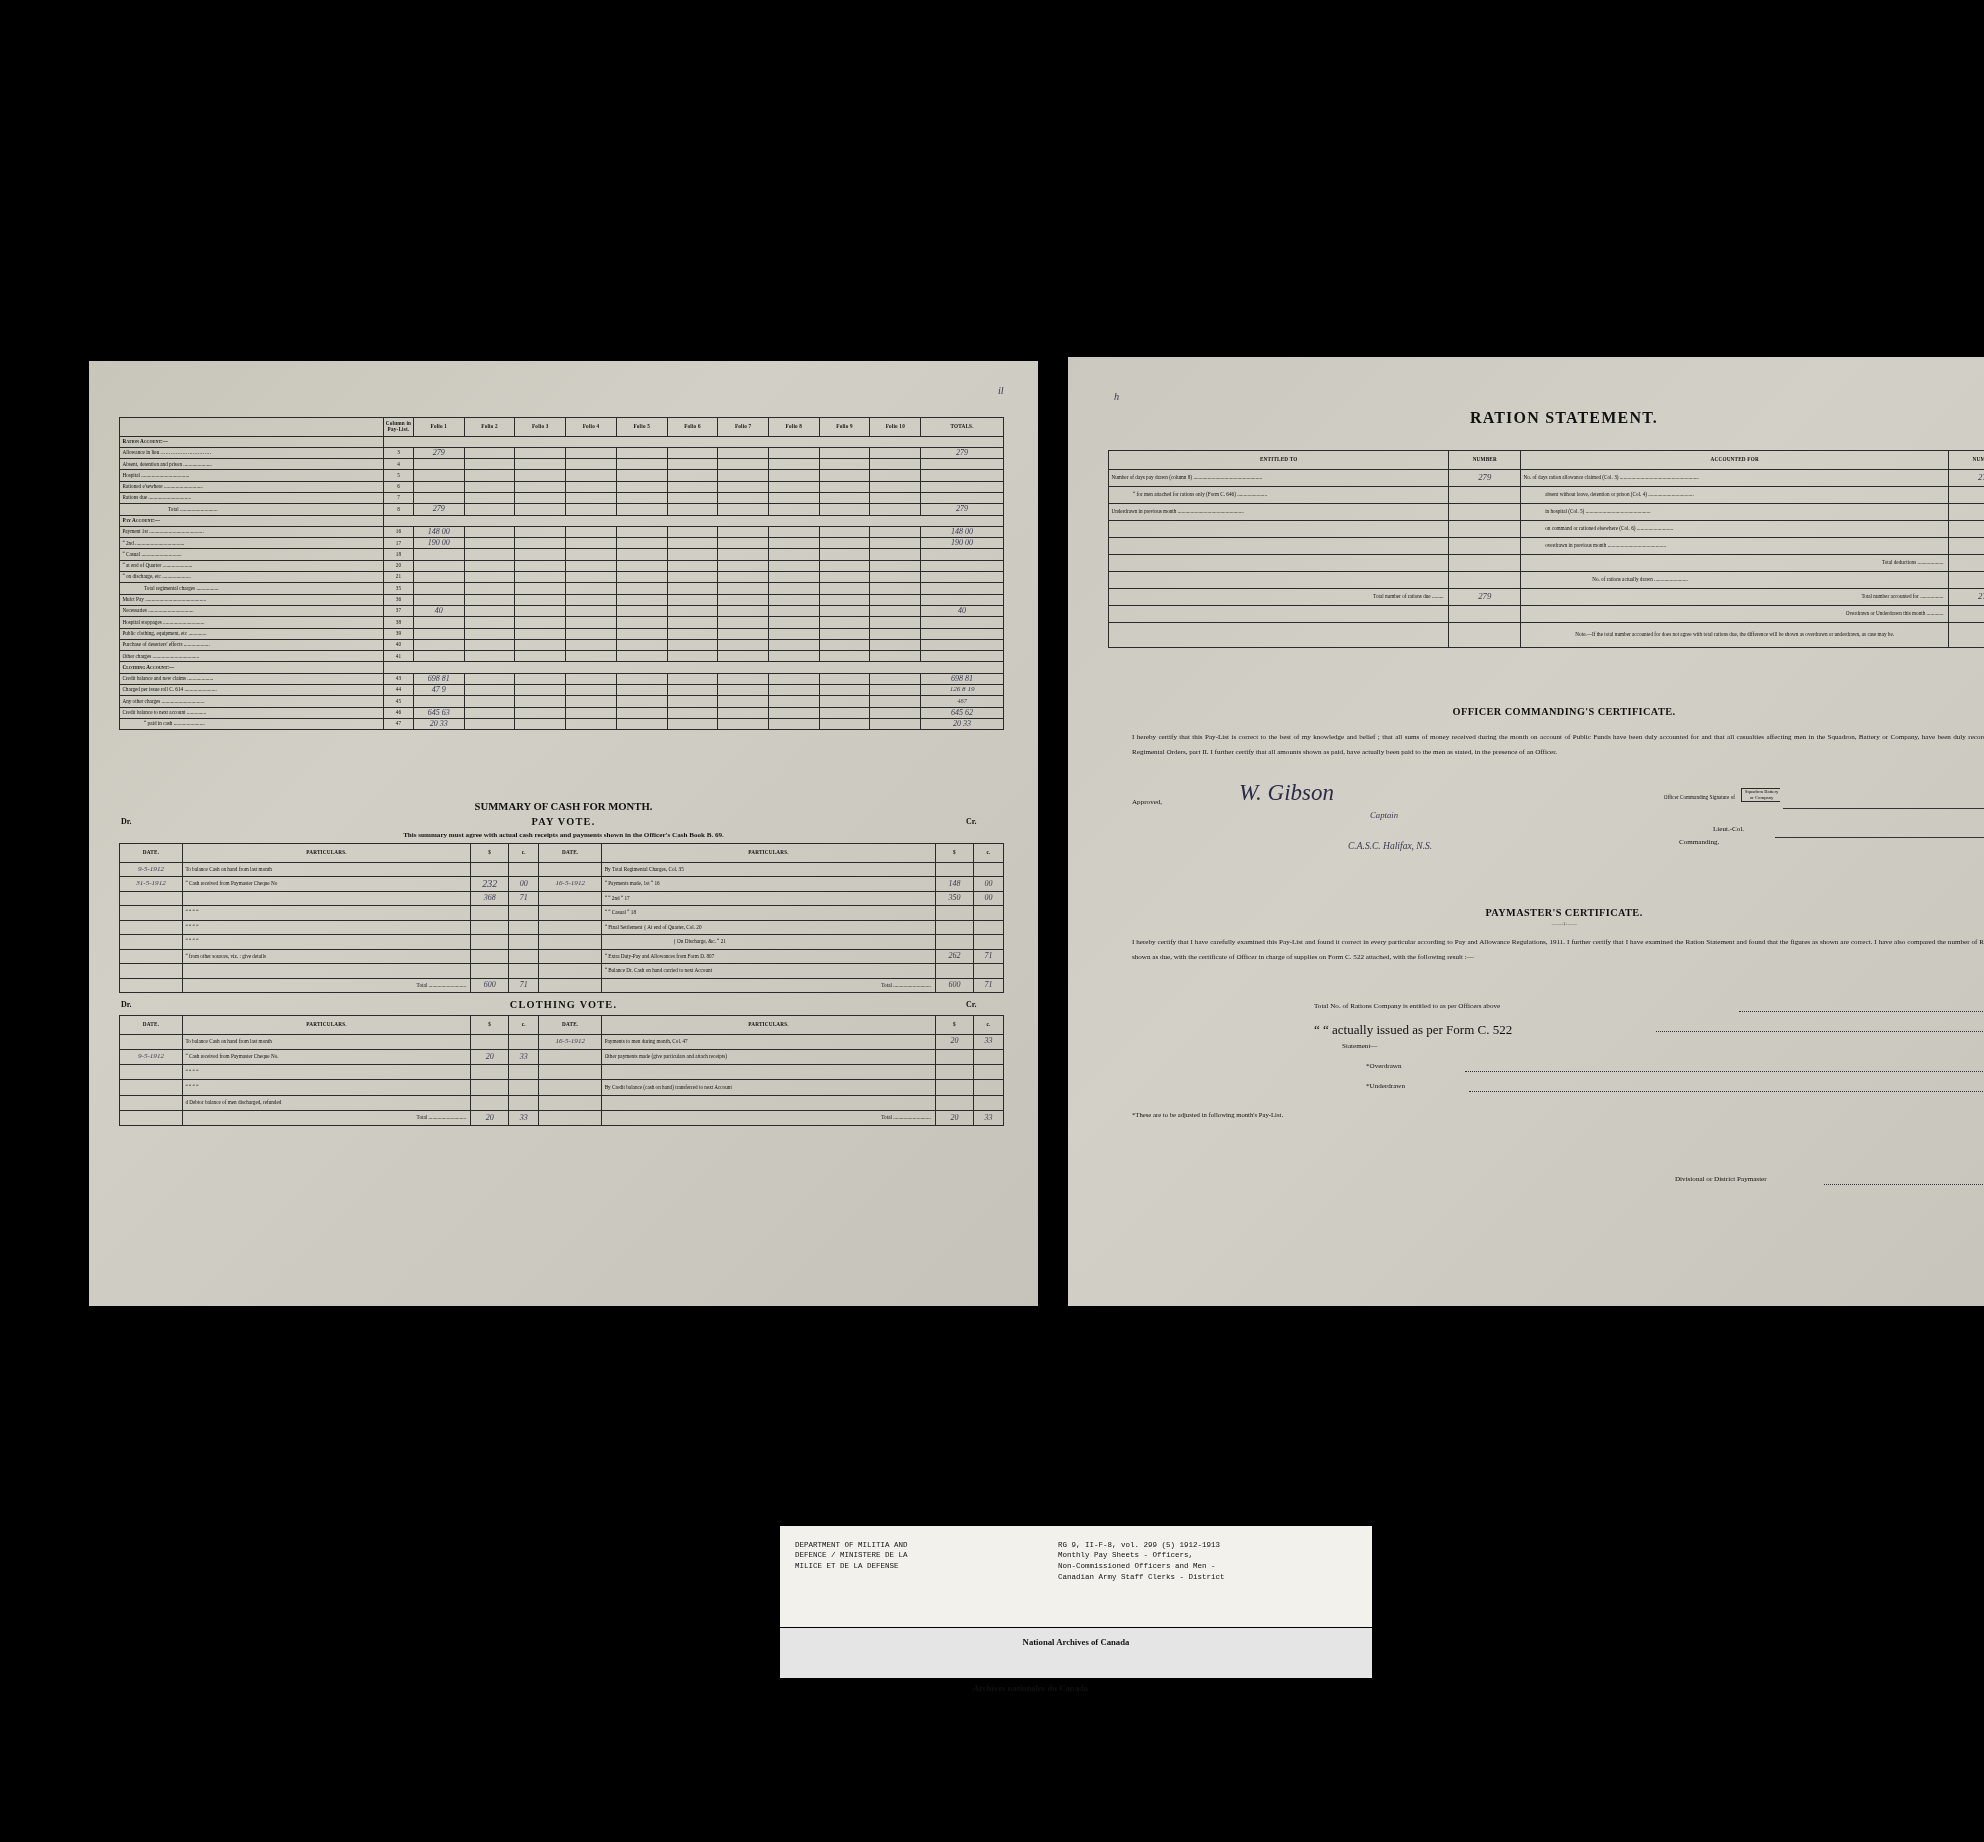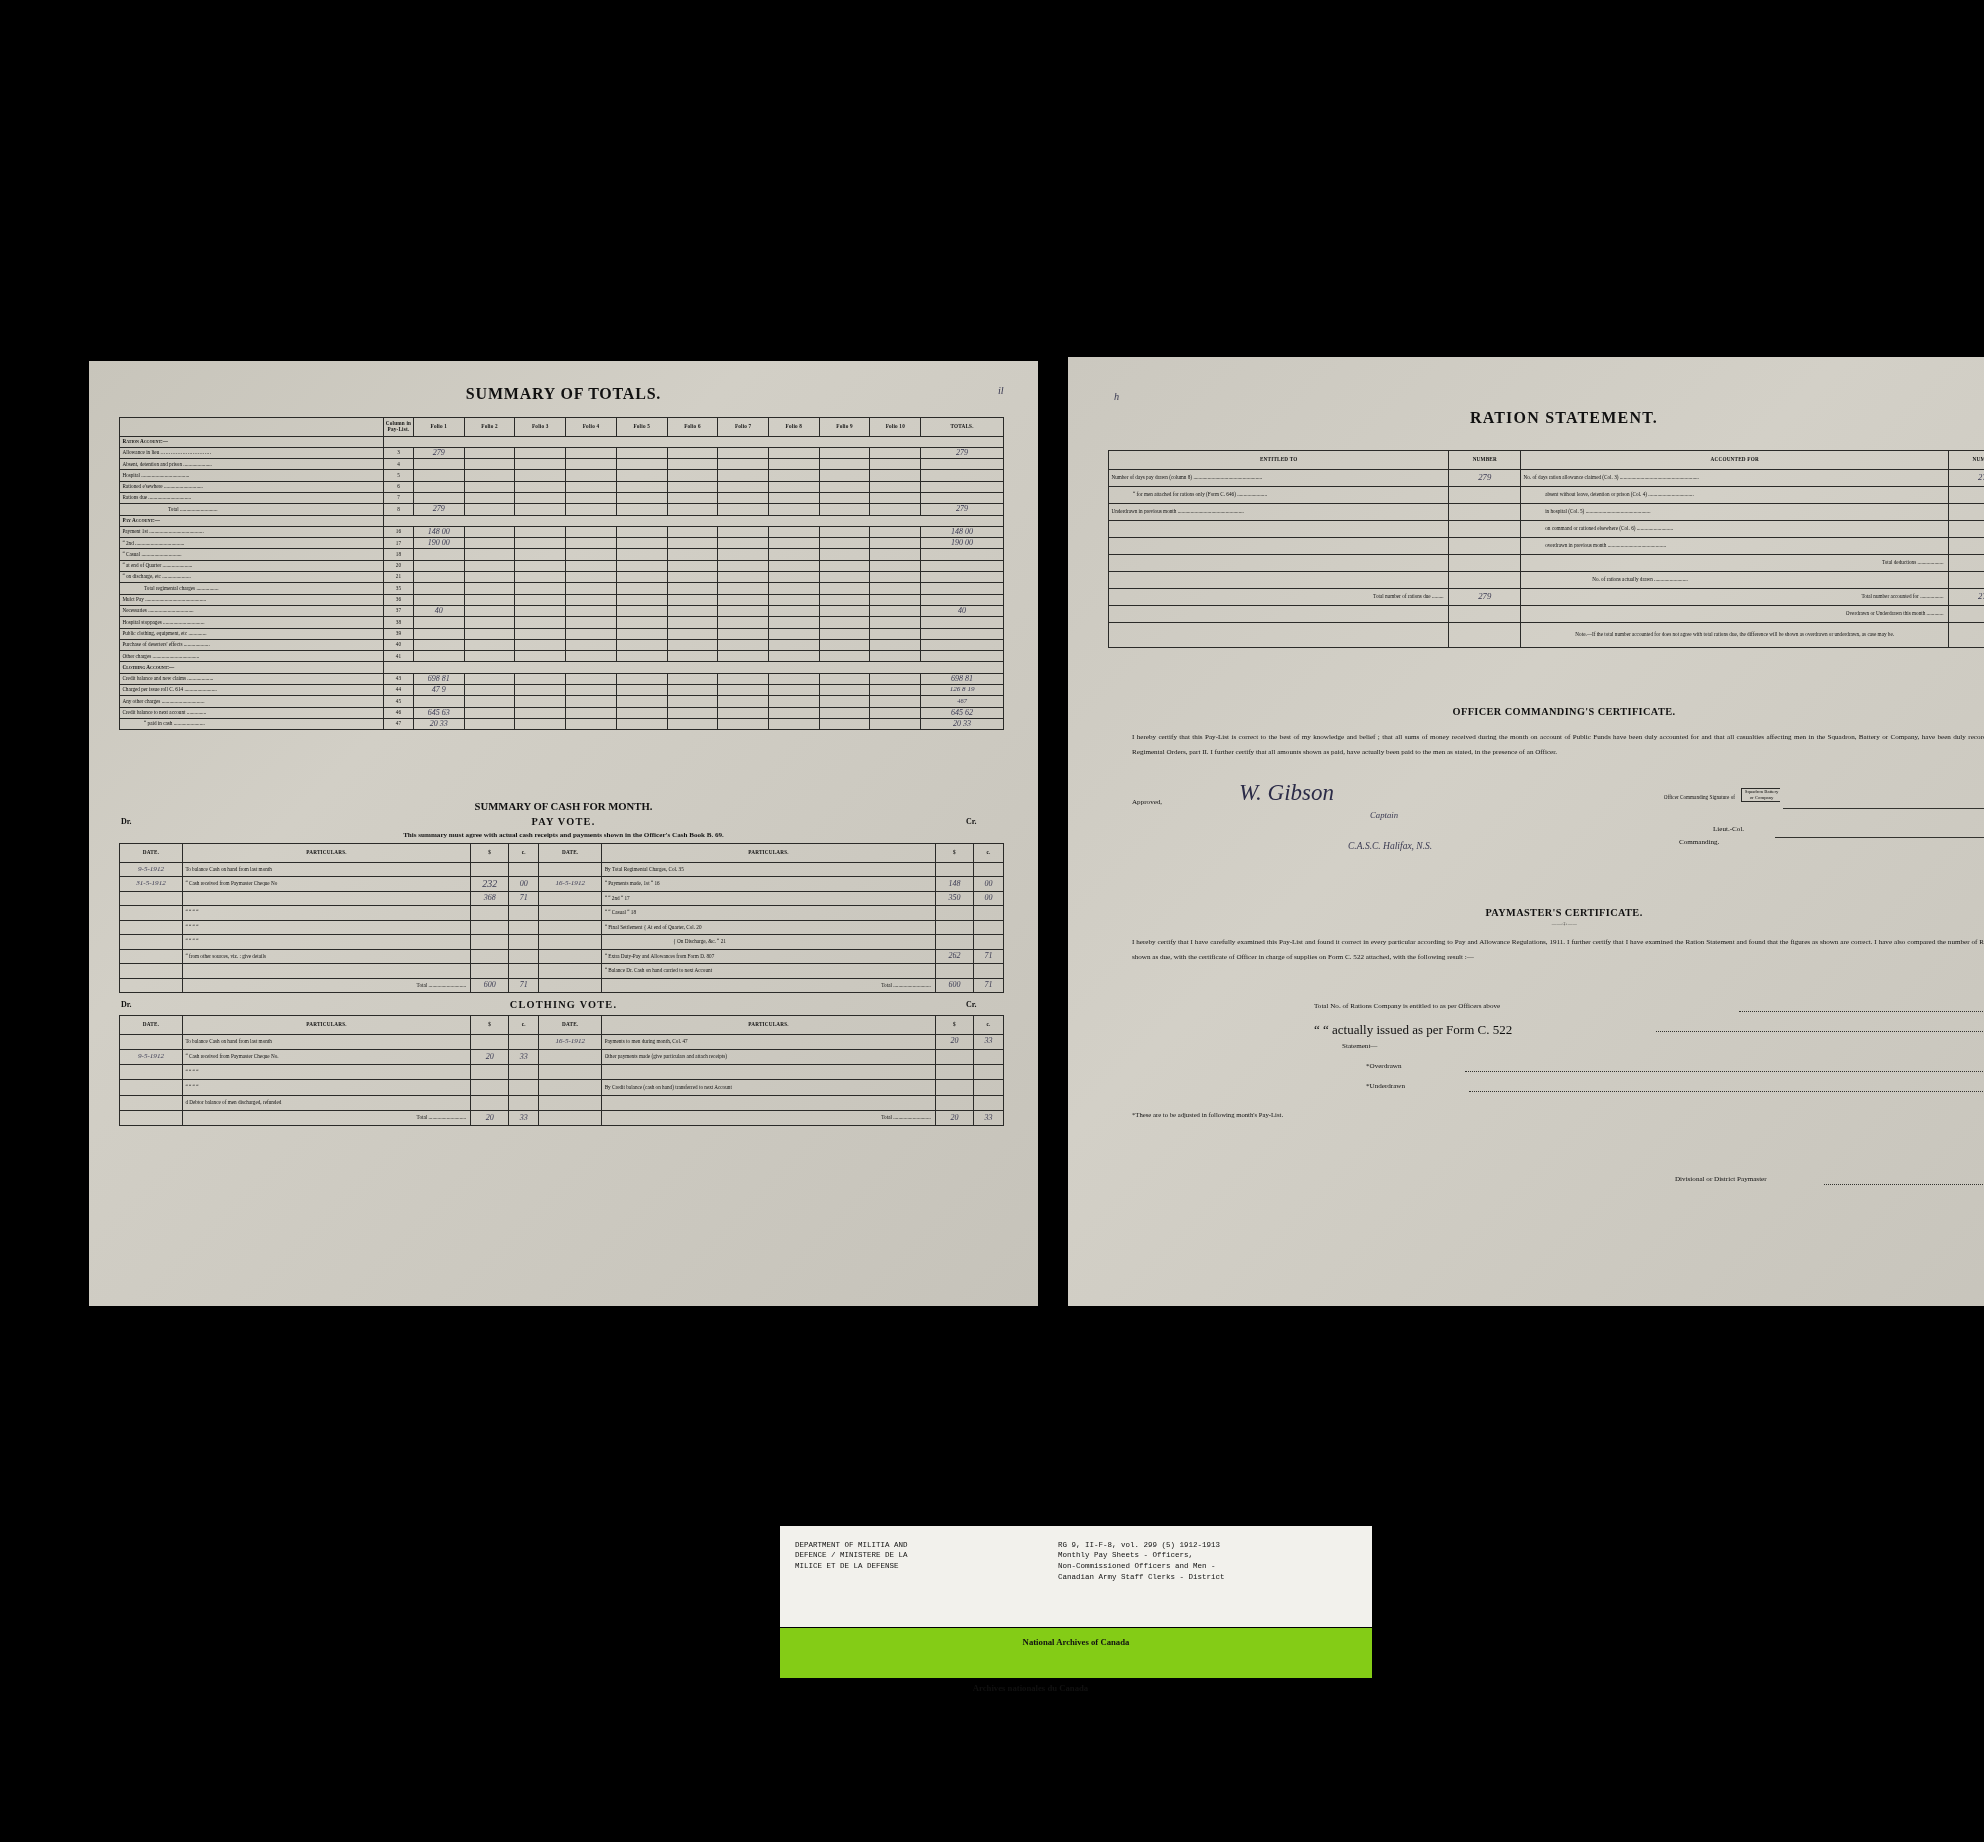--- a/index.html
+++ b/index.html
@@ -28,30 +28,29 @@
   #tot-table{left:30px;top:56px;width:885px;}
   #tot-table td{height:10.3px;}
   .lbl{padding-left:2.4px !important;font-size:6px;text-align:left;}
   .num{text-align:center;font-size:6px;}
   .hd{font-size:4px;text-align:center;font-weight:bold;letter-spacing:0.2px;height:17.5px !important;}
 
   .section-cap{font-variant:small-caps;font-size:6px;font-weight:bold;}
 
   
   #plate{position:absolute;left:780px;top:1526px;width:592px;height:101px;background:#f2f1ec;}
-  #plate2{position:absolute;left:780px;top:1628px;width:592px;height:50px;background:#84cc16;}
+  #plate2{position:absolute;left:780px;top:1628px;width:592px;height:50px;background:#e5e5e5;}
   .plate-txt{font-family:"Liberation Mono",monospace;font-size:7.5px;color:#111;line-height:1.45;}
   .plate-ctr{font-family:"Liberation Serif",serif;font-weight:bold;font-size:8.7px;text-align:center;}
 </style>
 </head>
 <body>
 
 <div class="scan" id="left-page">
 
-  <div class="ctr b" style="left:0;top:24px;width:949px;font-size:16px;letter-spacing:0.8px;">SUMMARY OF TOTALS.</div>
   <div class="t hand" style="left:909px;top:24px;font-size:10.3px;">il</div>
 
   <table class="grid" id="tot-table">
     <tbody>
         <tr>
       <td class="hd" style="width:254px;"></td>
       <td class="hd" style="width:28px;">Column in Pay-List.</td>
       <td class="hd" style="width:48px;">Folio 1</td>
       <td class="hd" style="width:48px;">Folio 2</td>
       <td class="hd" style="width:48px;">Folio 3</td>

